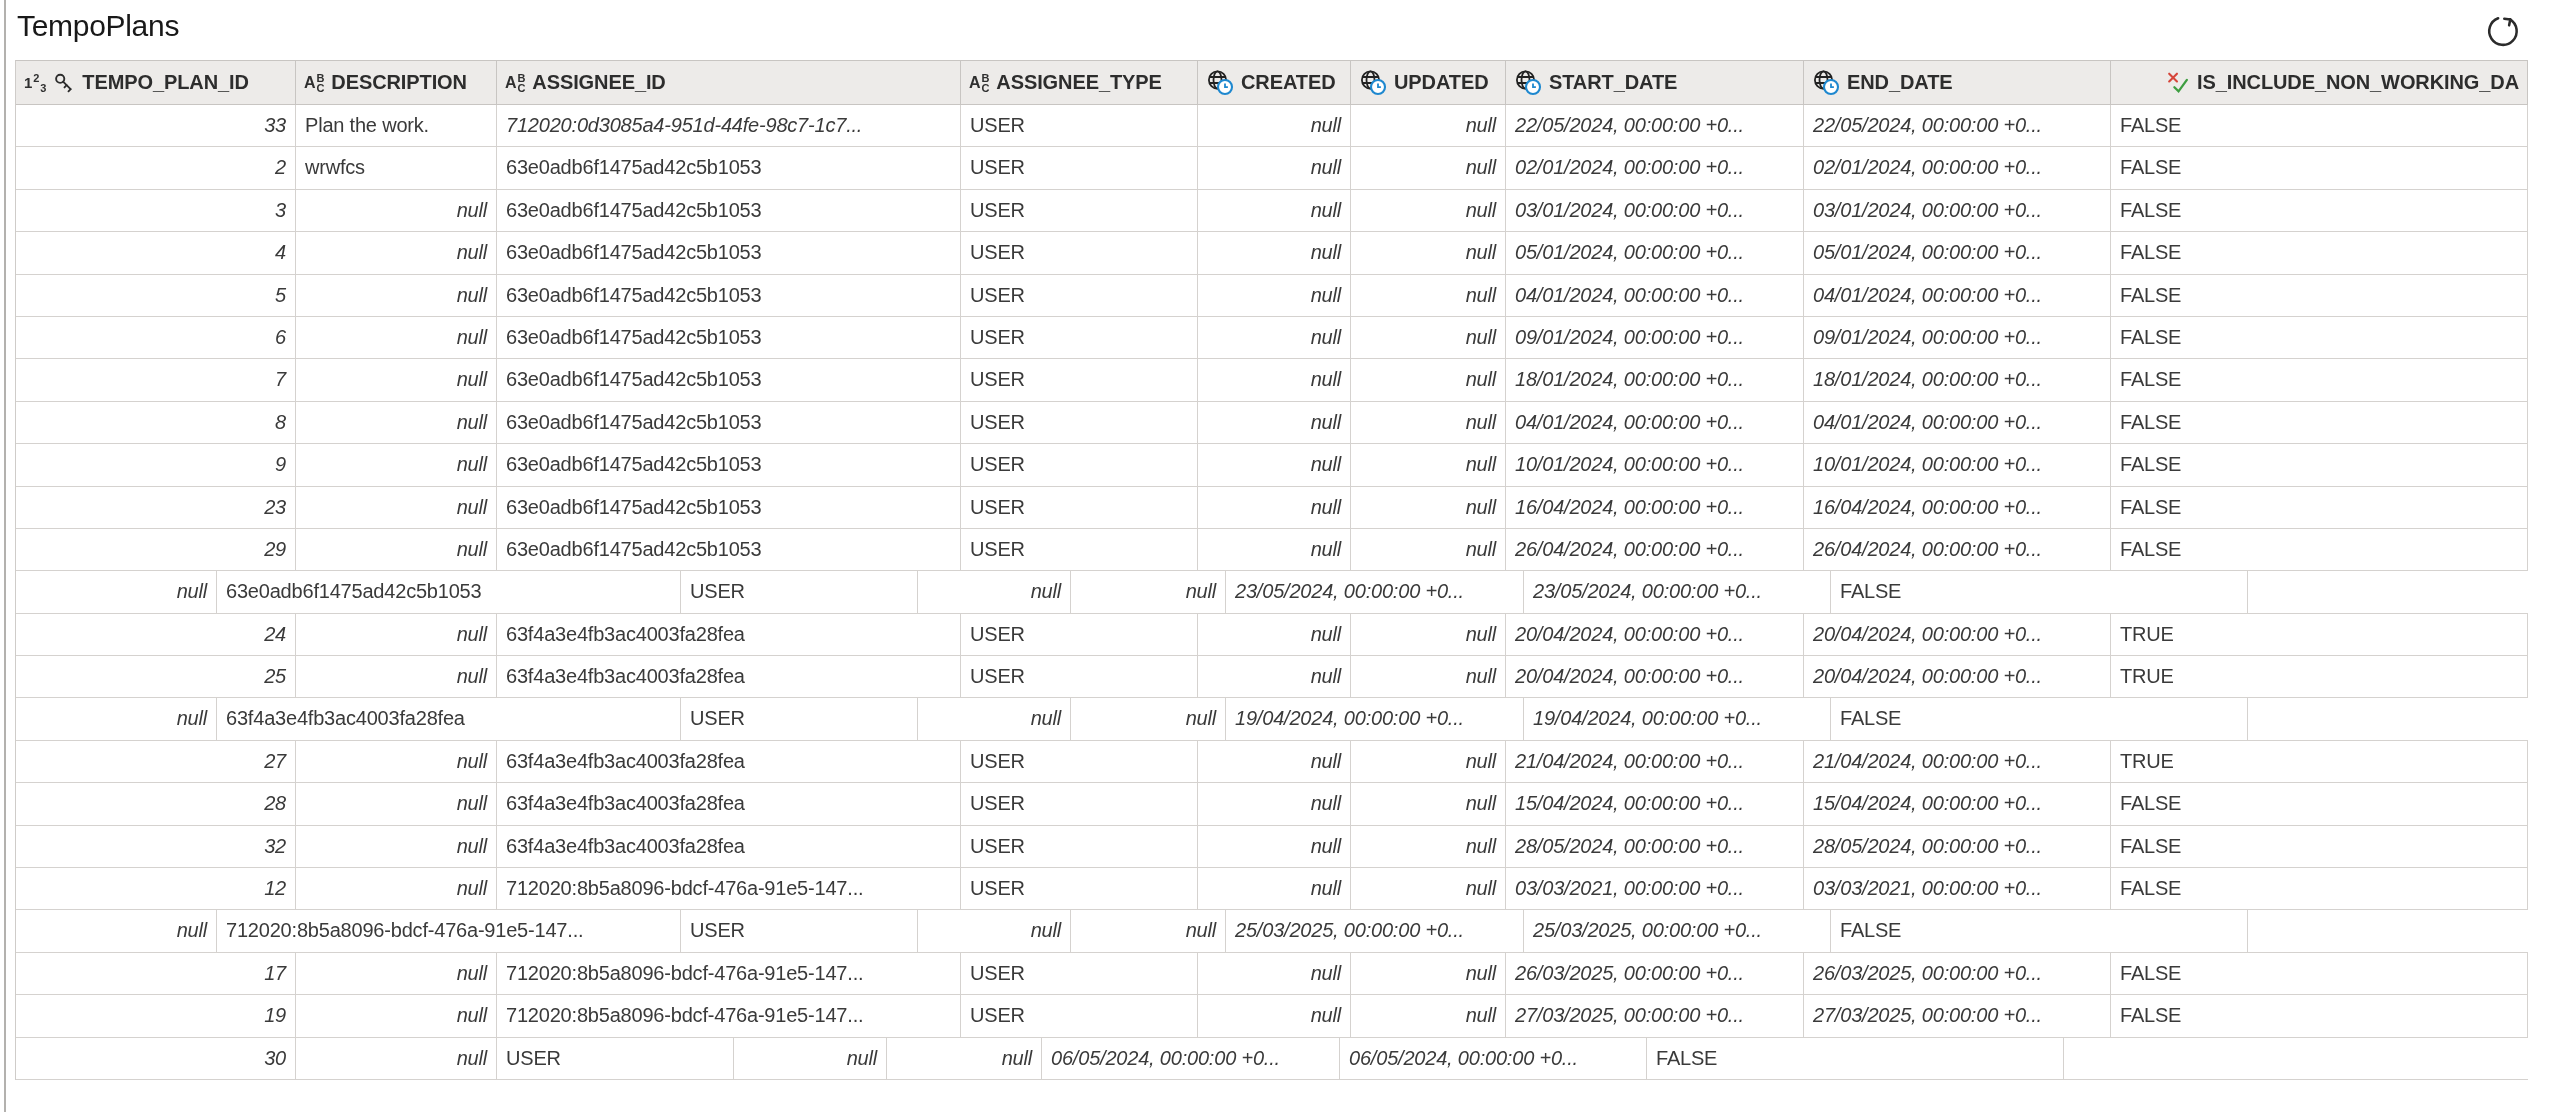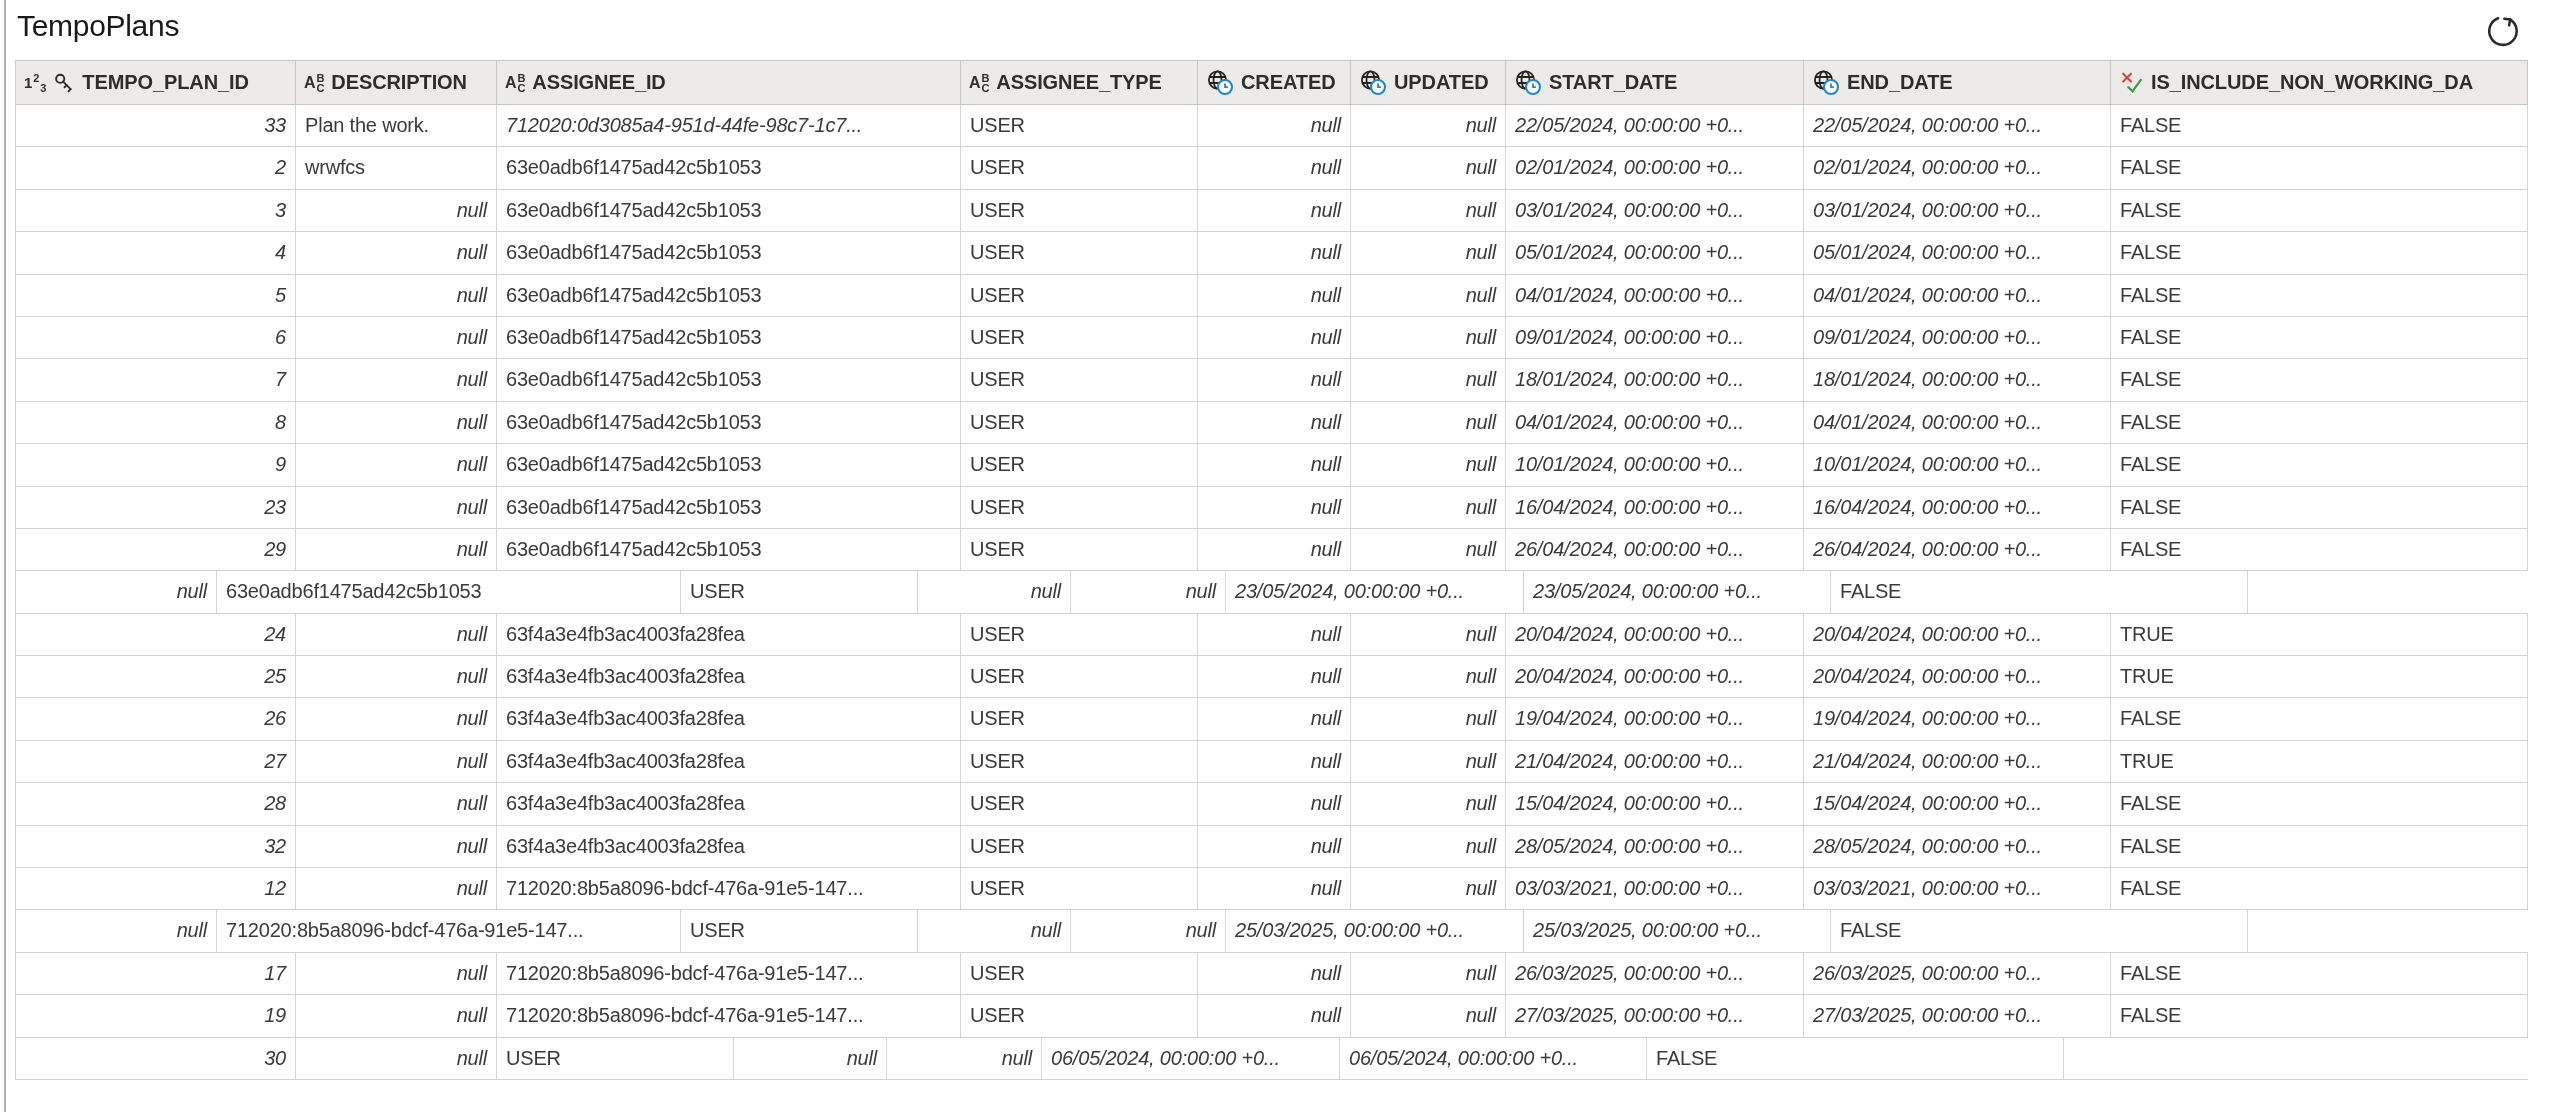--- a/index.html
+++ b/index.html
@@ -144,21 +144,21 @@
                 <circle cx="11.5" cy="11" r="8.6"></circle>
                 <ellipse cx="11.5" cy="11" rx="4" ry="8.6"></ellipse>
                 <path d="M3.4 8 h16.2 M3.4 14 h16.2"></path>
               </g>
               <circle cx="19" cy="18" r="7" fill="#ffffff" stroke="#1e88cf" stroke-width="2.1"></circle>
               <path d="M19 14.6 v3.6 h2.9" stroke="#1e88cf" stroke-width="1.8"></path>
             </svg>
           </span>
           <span>END_DATE</span>
         </div>
-        <div class="th" style="width: 417px;">
+        <div class="th" style="width: 417px; justify-content: flex-end;">
           <span class="ticon">
             <svg width="25" height="25" viewBox="0 0 24 24" fill="none" stroke-linecap="round">
               <path d="M4 3.5 L11.5 11 M11.5 3.5 L4 11" stroke="#d6453a" stroke-width="2"></path>
               <path d="M9 16.5 L13 20.5 L21 9.5" stroke="#3e9e41" stroke-width="2.2"></path>
             </svg>
           </span>
           <span>IS_INCLUDE_NON_WORKING_DA</span>
         </div>
       </div>
     <div id="tbody">
@@ -309,21 +309,20 @@
           <div class="td right em" style="width: 201px;">null</div>
           <div class="td" style="width: 464px;">63f4a3e4fb3ac4003fa28fea</div>
           <div class="td" style="width: 237px;">USER</div>
           <div class="td right em" style="width: 153px;">null</div>
           <div class="td right em" style="width: 155px;">null</div>
           <div class="td em" style="width: 298px;">20/04/2024, 00:00:00 +0...</div>
           <div class="td em" style="width: 307px;">20/04/2024, 00:00:00 +0...</div>
           <div class="td" style="width: 417px;">TRUE</div>
         </div>
         <div class="tr">
-          <div class="td right em" style="width: 280px;">26</div>
           <div class="td right em" style="width: 201px;">null</div>
           <div class="td" style="width: 464px;">63f4a3e4fb3ac4003fa28fea</div>
           <div class="td" style="width: 237px;">USER</div>
           <div class="td right em" style="width: 153px;">null</div>
           <div class="td right em" style="width: 155px;">null</div>
           <div class="td em" style="width: 298px;">19/04/2024, 00:00:00 +0...</div>
           <div class="td em" style="width: 307px;">19/04/2024, 00:00:00 +0...</div>
           <div class="td" style="width: 417px;">FALSE</div>
         </div>
         <div class="tr">

